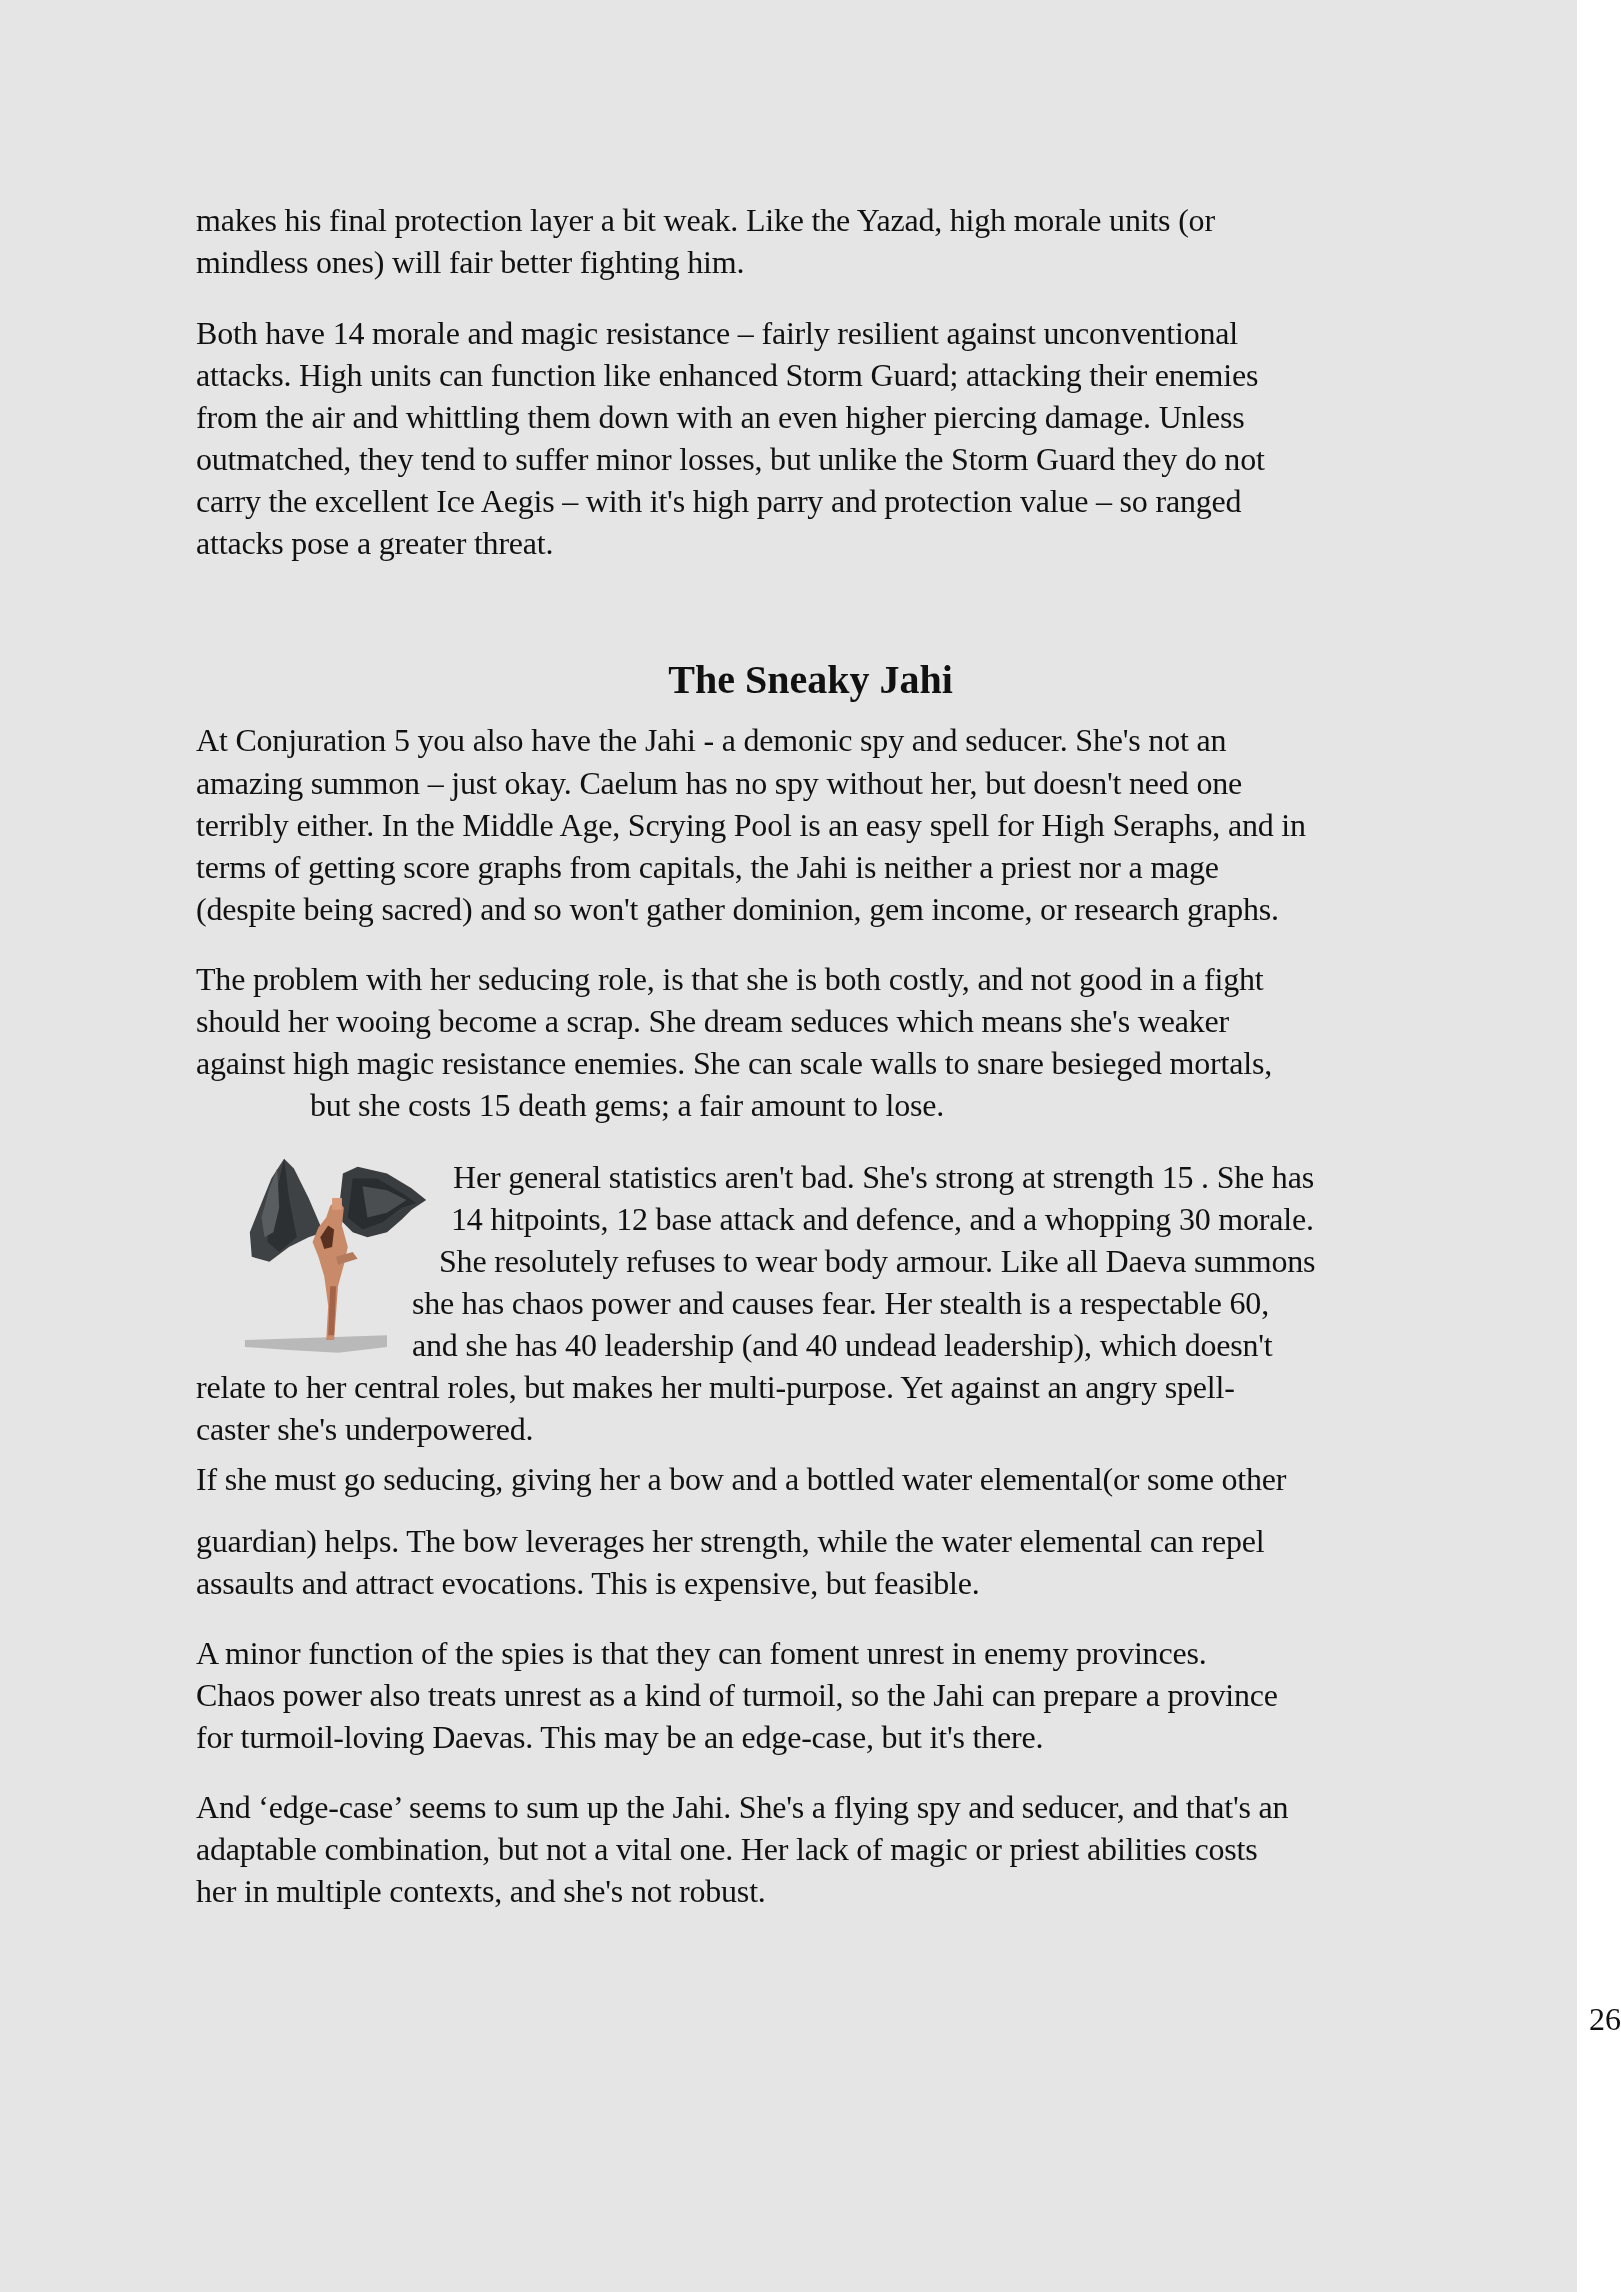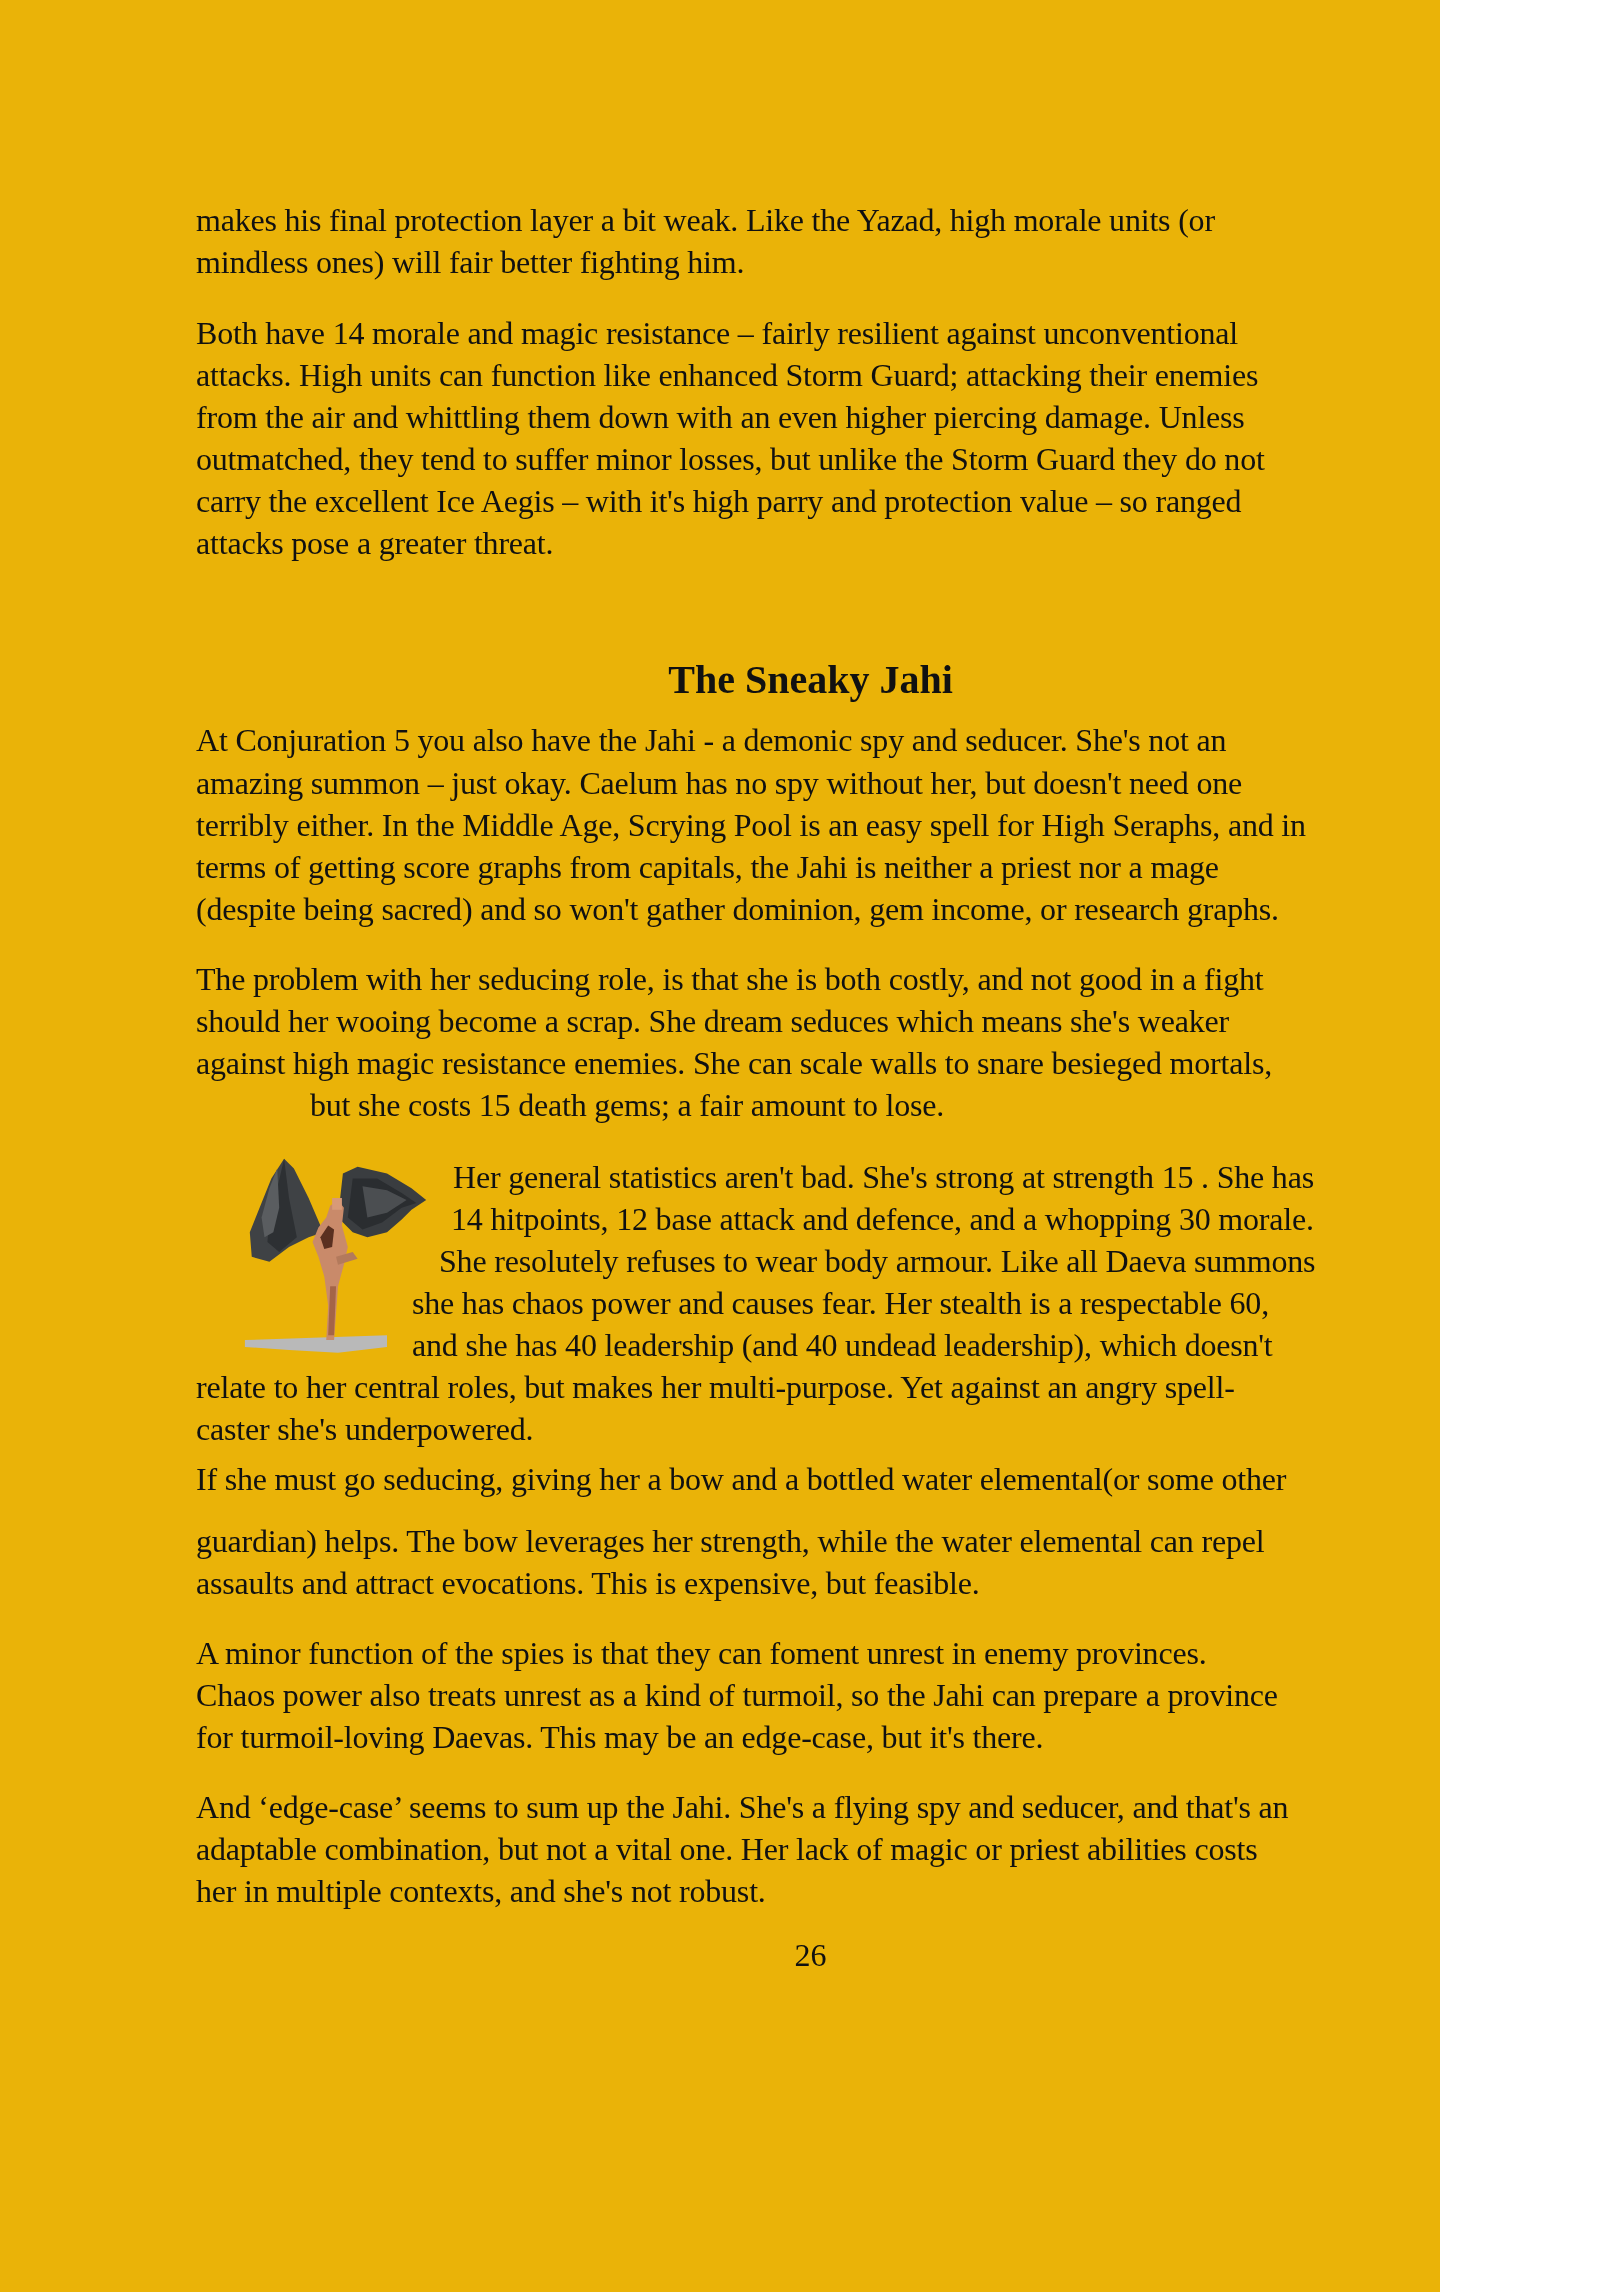--- a/index.html
+++ b/index.html
@@ -1,17 +1,17 @@
 <!DOCTYPE html>
 <html><head>
 <meta charset="utf-8">
 <style>
   html, body { margin: 0; padding: 0; background: #ffffff; }
   body { width: 1621px; height: 2293px; position: relative; overflow: hidden; }
-  .page { position: absolute; left: 0; top: 0; width: 1440px; height: 2293px; background: #eab308; }
+  .page { position: absolute; left: 0; top: 0; width: 1577px; height: 2293px; background: #e5e5e5; }
   .ln {
     position: absolute;
     left: 196px;
     font-family: "Liberation Serif", "DejaVu Serif", serif;
     font-size: 32px;
     color: #111;
     white-space: nowrap;
     line-height: 39px;
     height: 39px;
     letter-spacing: -0.2px;
@@ -23,25 +23,25 @@
     font-family: "Liberation Serif", "DejaVu Serif", serif;
     font-weight: bold;
     font-size: 40px;
     color: #111;
     top: 660px;
     line-height: 39px;
   }
   .pagenum {
     position: absolute;
     left: 0; width: 1621px;
-    text-align: center;
+    text-align: right;
     font-family: "Liberation Serif", "DejaVu Serif", serif;
     font-size: 32px;
     color: #111;
-    top: 1936px;
+    top: 2000px;
     line-height: 39px;
   }
   .sprite { position: absolute; left: 240px; top: 1139px; width: 196px; height: 218px; }
 </style>
 </head>
 <body>
 
 <div class="page">
 
   <div>

